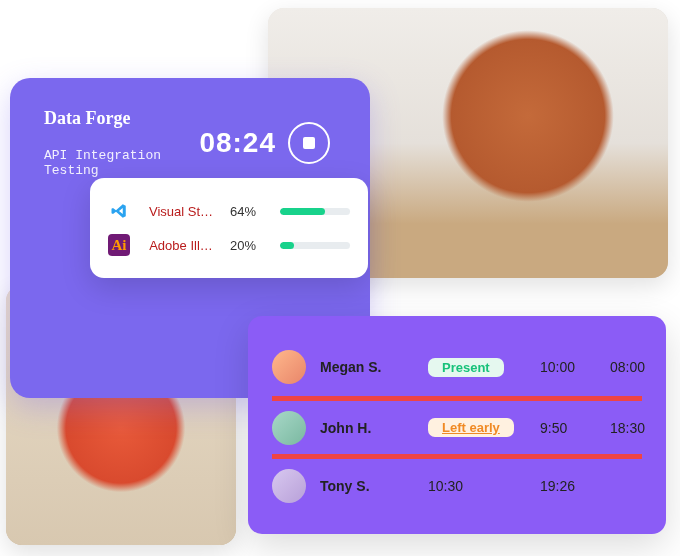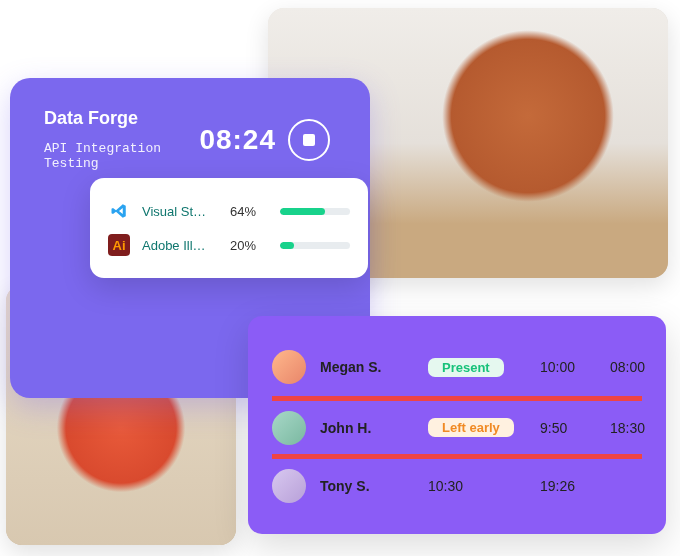--- a/index.html
+++ b/index.html
@@ -56,21 +56,21 @@
   
   .timer-card {
     position: absolute;
     top: 88px; left: 22px;
     width: 330px;
     padding: 20px 22px 24px;
     color: #fff;
   }
   .timer-row { display: flex; align-items: center; justify-content: space-between; gap: 12px; }
   .timer-left { flex: 1; }
-  .timer-title { font-size: 18px; font-weight: 600; margin-bottom: 12px; }
+  .timer-title { font-size: 18px; font-weight: 600; margin-bottom: 19px; font-family: Liberation Serif, serif; }
   .timer-subtitle { font-size: 13px; font-weight: 400; opacity: 0.9; font-family: Liberation Mono, monospace; }
   .timer-value { font-size: 28px; font-weight: 700; letter-spacing: 1px; }
   .stop-btn {
     width: 42px; height: 42px;
     border: 2px solid #fff;
     border-radius: 50%;
     display: flex; align-items: center; justify-content: center;
     cursor: pointer;
   }
   .stop-btn span { width: 12px; height: 12px; background: #fff; border-radius: 2px; }
@@ -82,22 +82,22 @@
     width: 278px;
     background: #fff;
     border-radius: 14px;
     padding: 16px 18px;
     box-shadow: 0 10px 30px rgba(0,0,0,0.15);
   }
   .app-row { display: grid; grid-template-columns: 24px 78px 40px 1fr; align-items: center; gap: 10px; height: 34px; }
   .app-icon { width: 22px; height: 22px; border-radius: 4px; display: flex; align-items: center; justify-content: center; }
   .app-icon.vs { background: #ffffff; }
   .app-icon.vs svg { width: 18px; height: 18px; }
-  .app-icon.ai { background: #7f1d1d; color: #ff9a00; font-size: 13px; font-weight: 700; display:flex; align-items:center; justify-content:center; }
-  .app-name { font-size: 13px; color: #0f766e; white-space: nowrap; overflow: hidden; text-overflow: ellipsis; }
+  .app-icon.ai { background: #701a75; color: #ff9a00; font-size: 15px; font-weight: 700; display:flex; align-items:center; justify-content:center;font-family:Liberation Serif, serif; }
+  .app-name { font-size: 13px; color: #b91c1c; white-space: nowrap; overflow: hidden; text-overflow: ellipsis; text-align: center; }
   .app-pct { font-size: 13px; color: #333; font-weight: 500; }
   .bar-track { height: 7px; background: #e8ecef; border-radius: 4px; position: relative; overflow: hidden; }
   .bar-fill { position: absolute; left: 0; top: 0; bottom: 0; background: #18d28b; border-radius: 4px; }
 
   
   .attend-card {
     position: absolute;
     top: 316px; left: 248px;
     width: 418px;
     background: #8b5cf6;
@@ -107,21 +107,21 @@
   }
   .att-row { display: grid; grid-template-columns: 36px 96px 100px 58px 54px; align-items: center; gap: 12px; height: 58px; padding: 4px 0; }
   .att-row + .att-row { border-top: 5px solid #ef4444; }
   .avatar { width: 34px; height: 34px; border-radius: 50%; display:flex; align-items:center; justify-content:center; font-size: 16px; }
   .avatar.a1 { background: linear-gradient(135deg,#ffb88c,#e8856a); }
   .avatar.a2 { background: linear-gradient(135deg,#a8d8c8,#7ab8a0); }
   .avatar.a3 { background: linear-gradient(135deg,#d8c8f0,#b8a0d8); }
   .att-name { font-size: 14px; font-weight: 600; color: #222; }
   .att-badge { display: inline-flex; align-items: center; justify-content: center; height: 19px; padding: 0 14px; border-radius: 7px; font-size: 13px; font-weight: 600; }
   .badge-present { background: #e5f8ef; color: #18c27a; }
-  .badge-leftearly { background: #fff1e0; color: #f08a24; }
+  .badge-leftearly { background: #fff1e0; color: #f08a24; text-decoration: underline; }
   .badge-late { background: #ffe5f0; color: #e83a8a; }
   .att-time { font-size: 14px; color: #222; }
 </style>
 </head>
 <body>
 
 <div class="photo-top"></div>
 <div class="photo-bottom"></div>
 
 <div class="purple-backdrop"></div>

